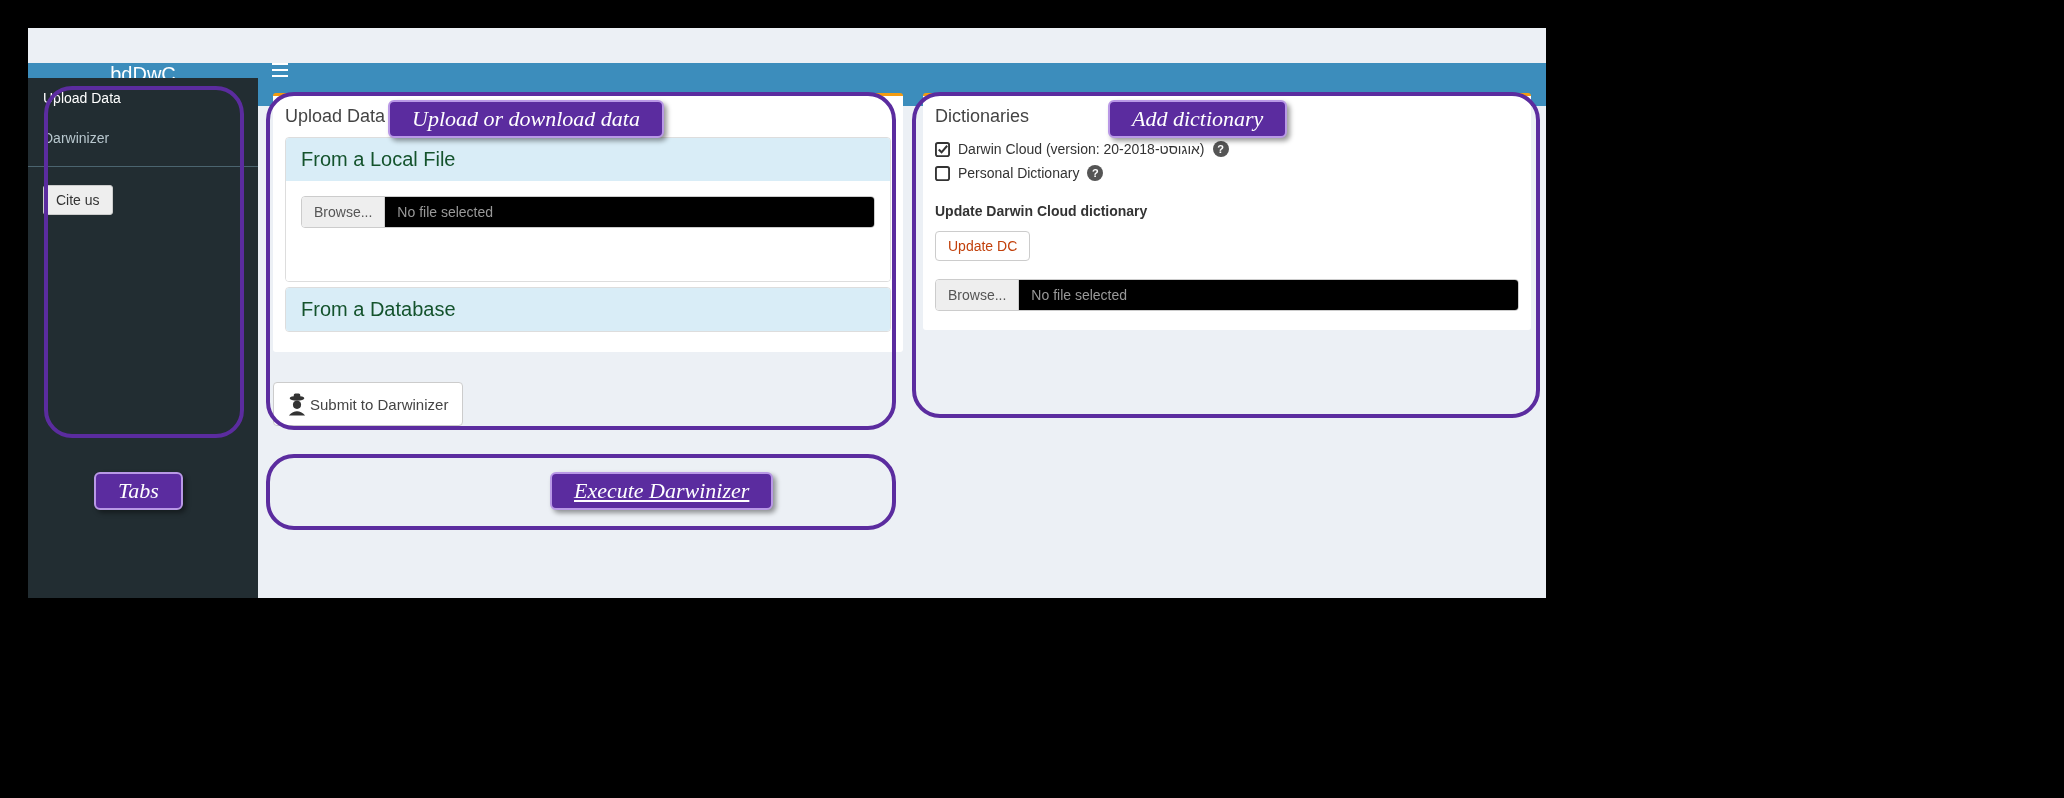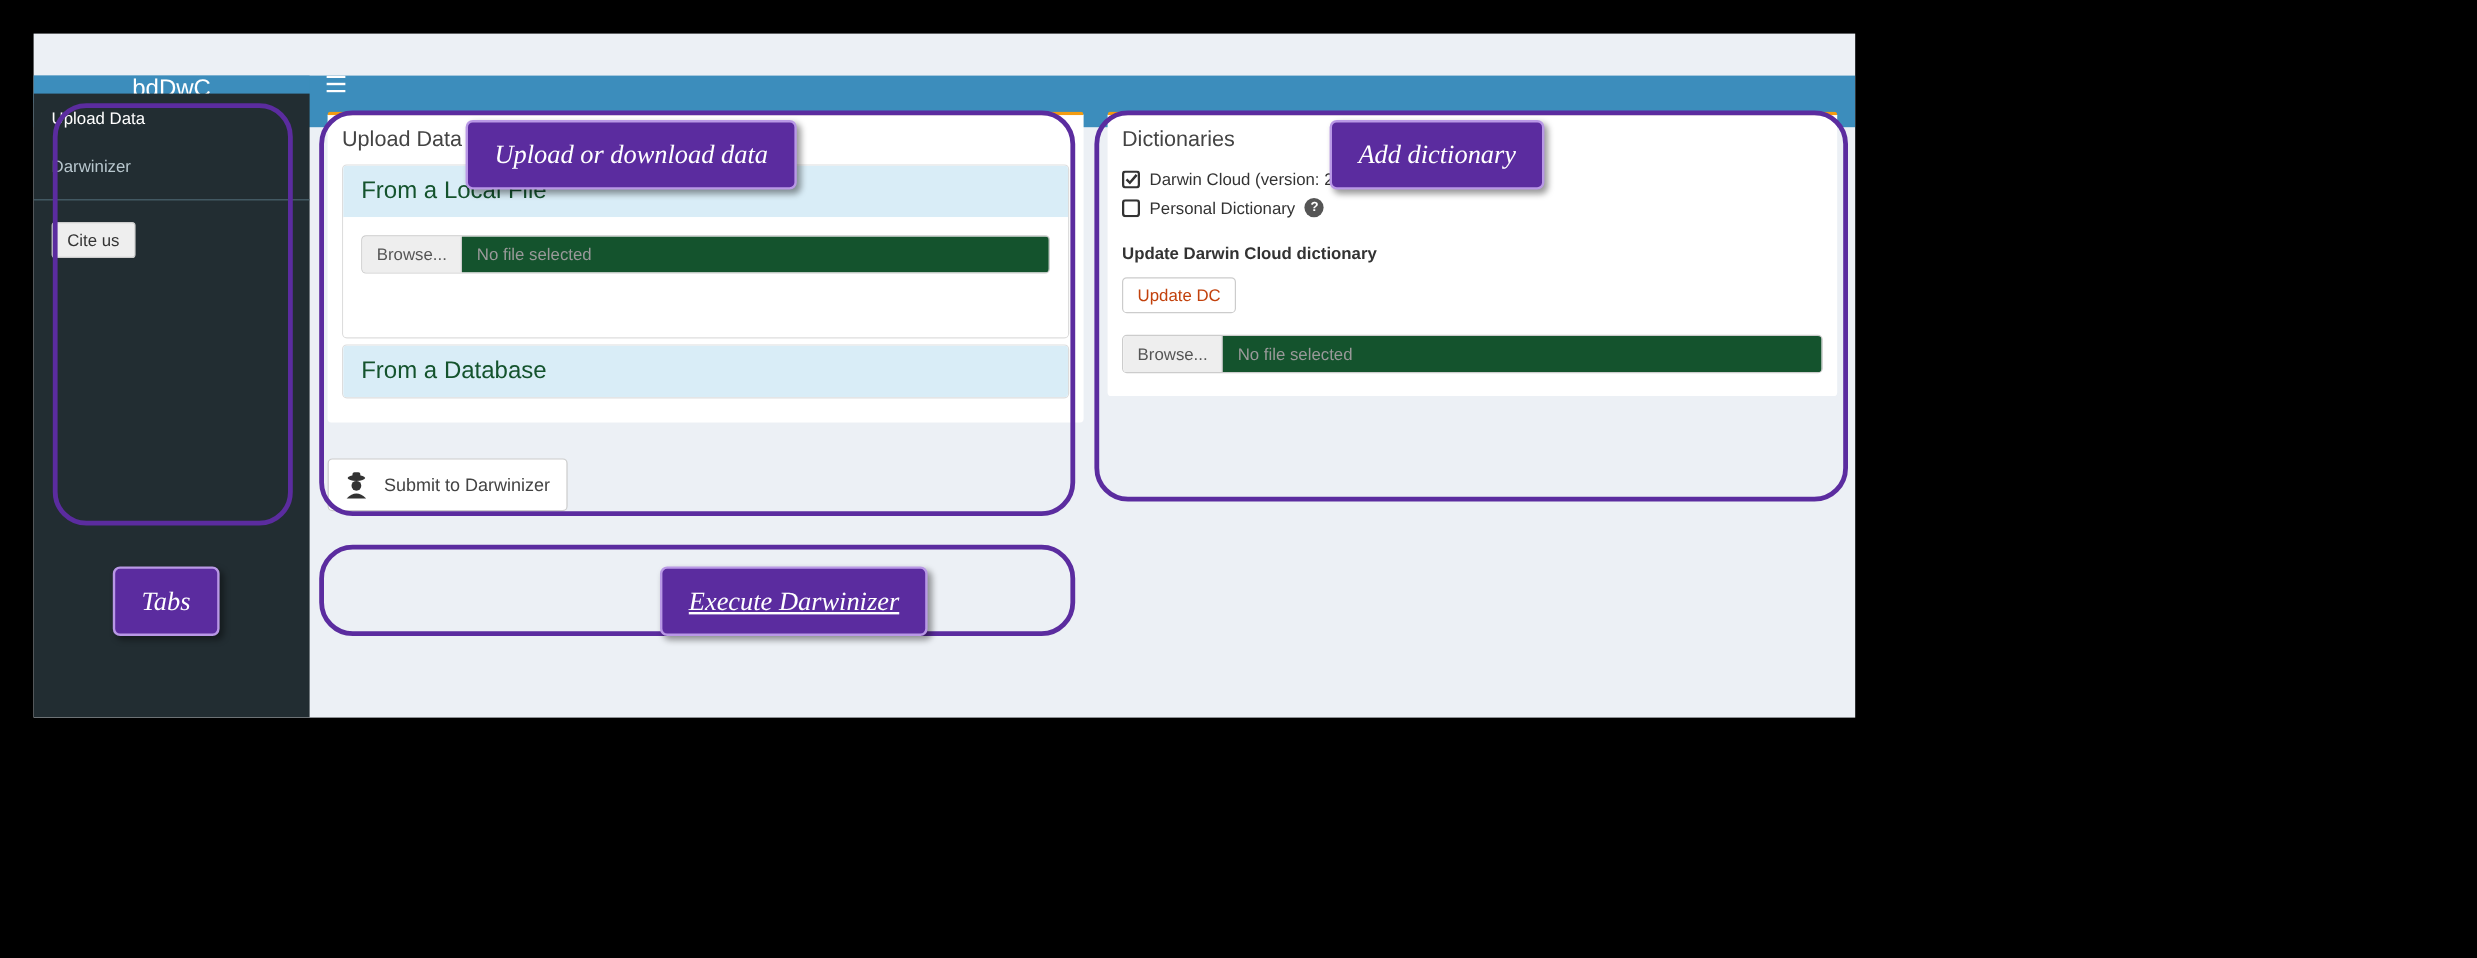--- a/index.html
+++ b/index.html
@@ -131,33 +131,32 @@
     padding: 7px 12px;
     font-size: 14px;
     color: #555;
     cursor: pointer;
   }
   .file-status {
     flex: 1;
     padding: 7px 12px;
     font-size: 14px;
     color: #999;
-    background: #14532d;
+    background: #000000;
   }
   .submit-btn {
     background: #fff;
     border: 1px solid #ccc;
     border-radius: 4px;
     padding: 8px 14px 8px 10px;
     font-size: 15px;
     color: #444;
     cursor: pointer;
     display: inline-flex;
     align-items: center;
-    gap: 10px;
     margin-top: 10px;
   }
   .submit-btn svg { width: 26px; height: 26px; }
   .dict-section { font-size: 14px; color: #333; }
   .dict-label-strong { font-weight: bold; margin-bottom: 8px; display: block; }
   .dict-row {
     display: flex;
     align-items: center;
     gap: 8px;
     padding: 4px 0;
@@ -194,21 +193,21 @@
     border-radius: 28px;
     pointer-events: none;
   }
   .callout-label {
     position: absolute;
     background: #5b2c9f;
     color: #fff;
     font-family: "Segoe Script", "Comic Sans MS", cursive;
     font-size: 22px;
     font-style: italic;
-    padding: 14px 22px;
+    padding: 4px 22px;
     border-radius: 6px;
     border: 2px solid #b998e6;
     box-shadow: 3px 3px 5px rgba(0,0,0,0.4);
     white-space: nowrap;
   }
 </style>
 </head>
 <body>
 
 <div class="app-frame">

